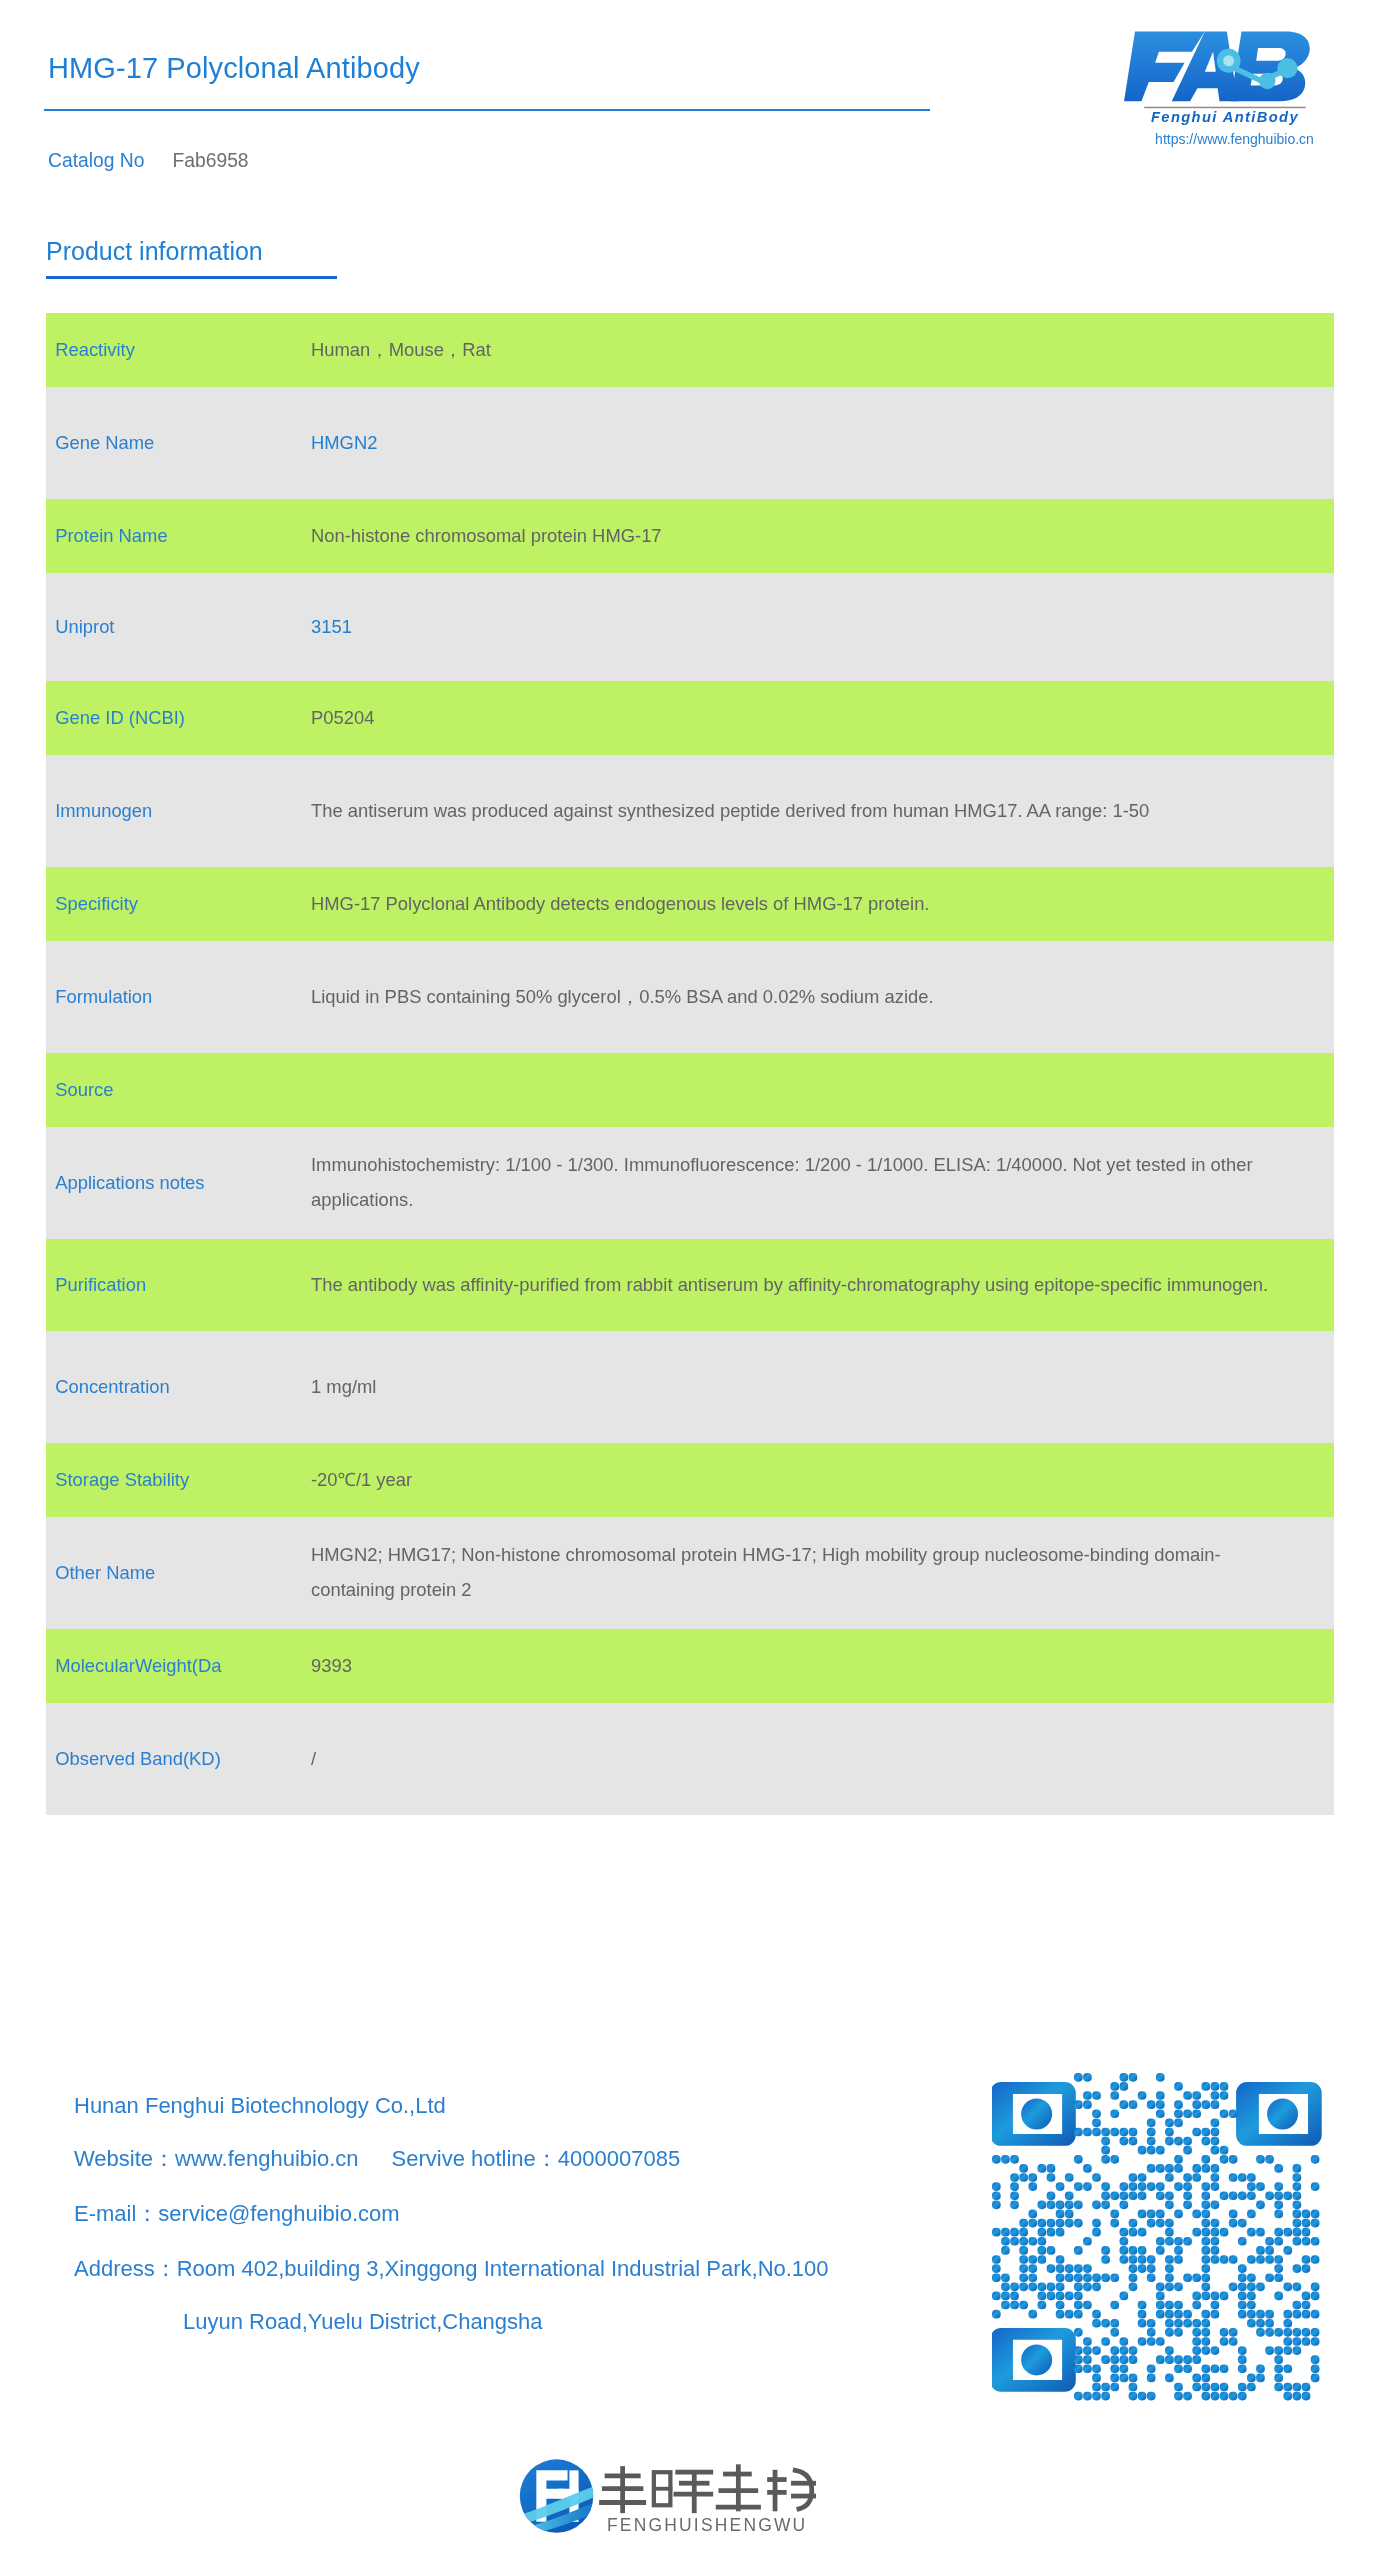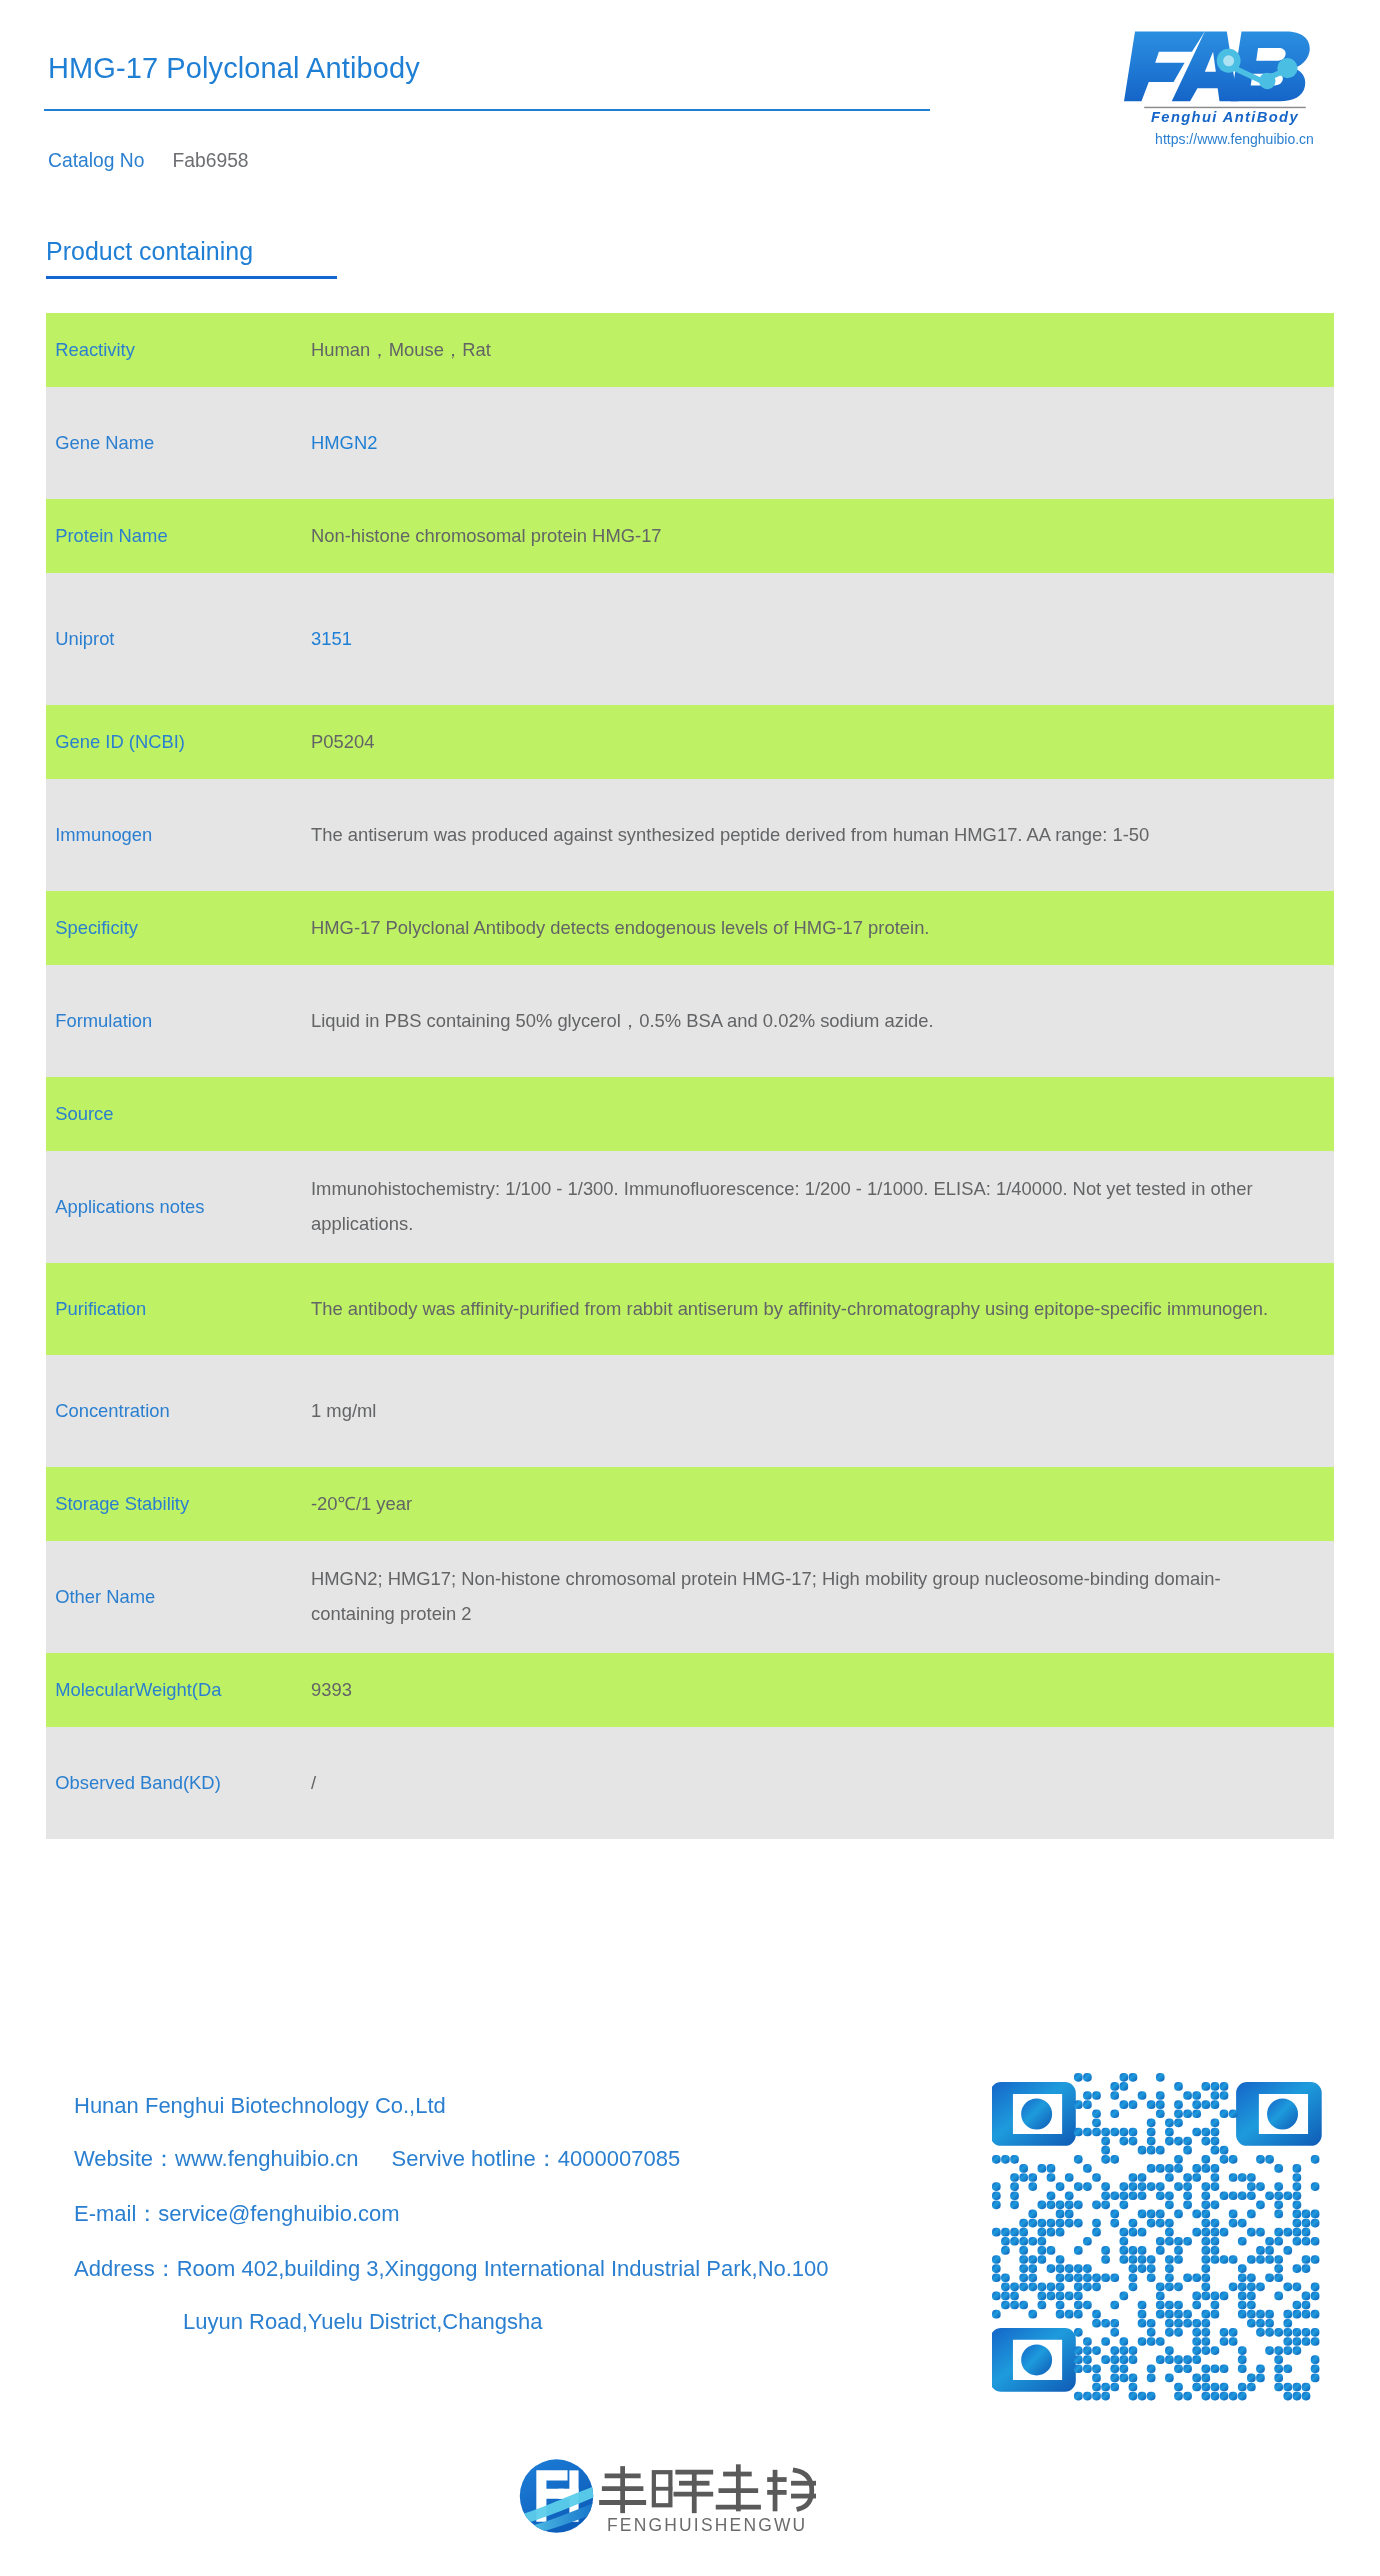--- a/index.html
+++ b/index.html
@@ -181,37 +181,37 @@
       <path d="M118 47 L150 62 L172 52" stroke="#4bbfe3" stroke-width="6" fill="none" stroke-linecap="round"></path>
       <circle cx="114" cy="40" r="6" fill="#ffffff" opacity="0.55"></circle>
 
       <rect x="22" y="90" width="176" height="1.6" fill="#8a8c8e"></rect>
       <text x="110" y="107" font-family="'Liberation Sans', sans-serif" font-size="16" font-weight="bold" font-style="italic" fill="#1565c8" text-anchor="middle" letter-spacing="1.5">Fenghui AntiBody</text>
     </svg>
     <div class="brand-url">https://www.fenghuibio.cn</div>
   </div>
 </div>
 
-<div class="section-title">Product containing</div>
+<div class="section-title">Product information</div>
 <div class="section-rule"></div>
 
 <div class="info-table" id="info-table">
     <div class="info-row" style="height: 74px;">
       <div class="cell-label">Reactivity</div>
       <div class="cell-value">Human，Mouse，Rat</div>
     </div>
     <div class="info-row alt" style="height: 112px;">
       <div class="cell-label">Gene Name</div>
       <div class="cell-value link">HMGN2</div>
     </div>
     <div class="info-row" style="height: 74px;">
       <div class="cell-label">Protein Name</div>
       <div class="cell-value">Non-histone chromosomal protein HMG-17</div>
     </div>
-    <div class="info-row alt" style="height: 132px;">
+    <div class="info-row alt" style="height: 108px;">
       <div class="cell-label">Uniprot</div>
       <div class="cell-value link">3151</div>
     </div>
     <div class="info-row" style="height: 74px;">
       <div class="cell-label">Gene ID (NCBI)</div>
       <div class="cell-value">P05204</div>
     </div>
     <div class="info-row alt" style="height: 112px;">
       <div class="cell-label">Immunogen</div>
       <div class="cell-value">The antiserum was produced against synthesized peptide derived from human HMG17. AA range: 1-50</div>

